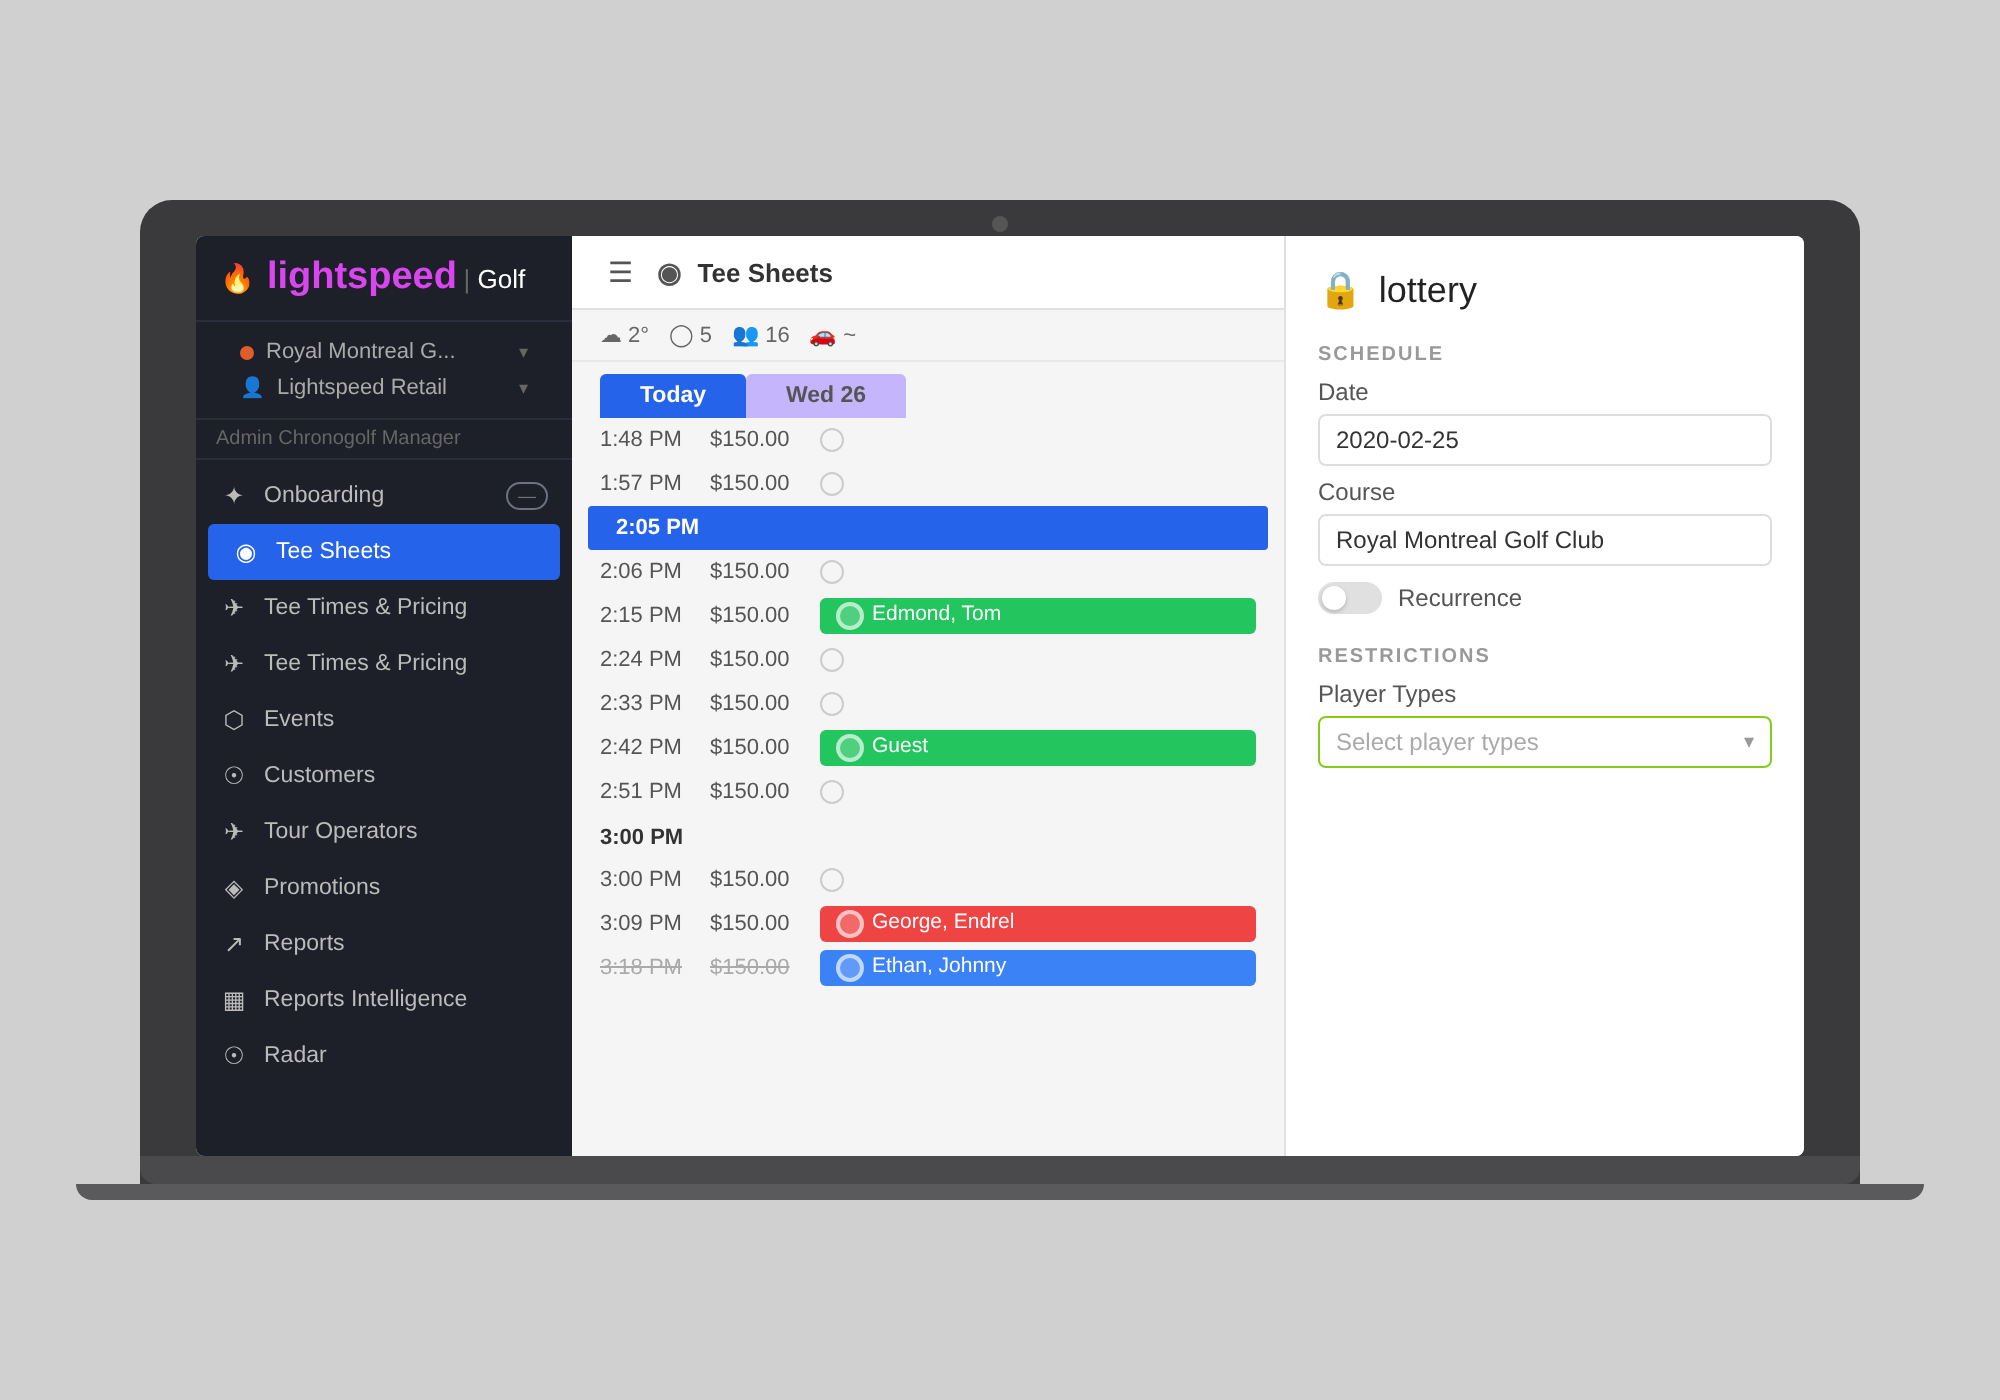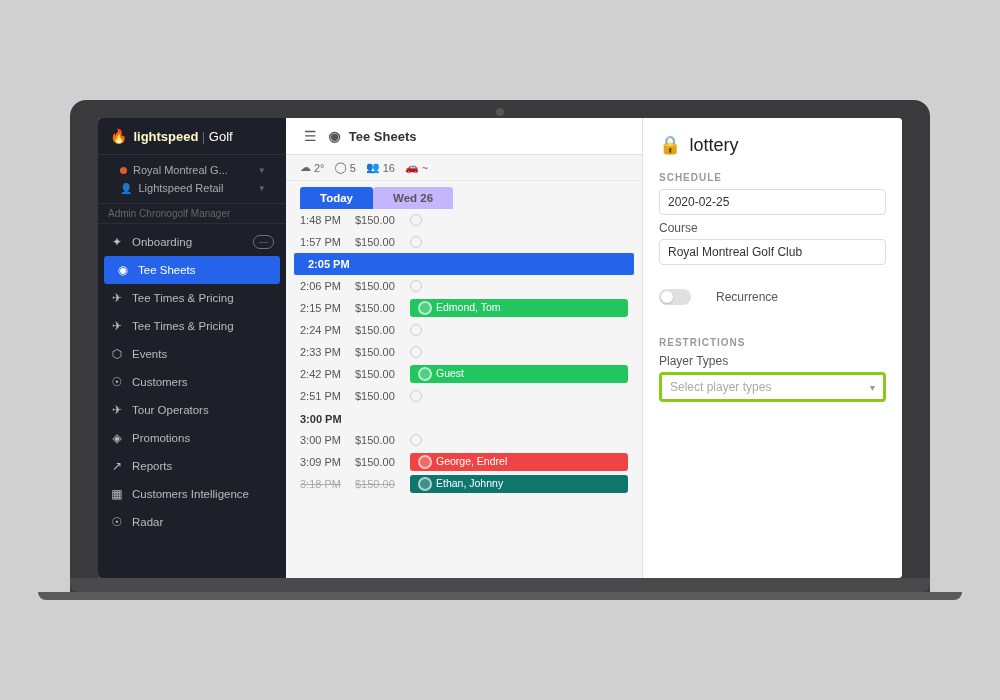--- a/index.html
+++ b/index.html
@@ -53,22 +53,22 @@
       display: flex;
       align-items: center;
       gap: 6px;
       border-bottom: 1px solid #2a2d3a;
     }
     .logo-flame {
       color: #e05c2a;
       font-size: 14px;
     }
     .logo-text {
-      color: #fef9c3;
-      font-size: 13px;
+      color: #d946ef;
+      font-size: 19px;
       font-weight: 600;
     }
     .logo-divider {
       color: #666;
       font-size: 13px;
     }
     .logo-golf {
       color: #fff;
       font-size: 13px;
       font-weight: 400;
@@ -251,21 +251,21 @@
       padding: 2px 8px;
       border-radius: 3px;
       font-size: 10.5px;
       color: #fff;
       display: flex;
       gap: 4px;
       width: 100%;
     }
     .booking-pill.green { background: #22c55e; }
     .booking-pill.red { background: #ef4444; }
-    .booking-pill.yellow { background: #0f766e; color: #fff; }
+    .booking-pill.yellow { background: #3b82f6; color: #fff; }
     .booking-circle {
       width: 14px; height: 14px;
       border-radius: 50%;
       border: 2px solid rgba(255,255,255,0.6);
       background: rgba(255,255,255,0.2);
       flex-shrink: 0;
     }
     .empty-circle {
       width: 12px; height: 12px;
       border-radius: 50%;
@@ -341,21 +341,21 @@
       background: #fff;
       border-radius: 50%;
       top: 2px; left: 2px;
       box-shadow: 0 1px 2px rgba(0,0,0,0.2);
     }
     .restrictions-section {
       margin-top: 16px;
     }
     .select-input {
       width: 100%;
-      border: 3px solid #84cc16;
+      border: 1px solid #84cc16;
       border-radius: 4px;
       padding: 5px 8px;
       font-size: 12px;
       color: #aaa;
       background: #fff;
       display: flex;
       align-items: center;
       justify-content: space-between;
       cursor: pointer;
     }
@@ -438,21 +438,21 @@
         <div class="nav-item">
           <span class="nav-icon">◈</span>
           <span>Promotions</span>
         </div>
         <div class="nav-item">
           <span class="nav-icon">↗</span>
           <span>Reports</span>
         </div>
         <div class="nav-item">
           <span class="nav-icon">▦</span>
-          <span>Customers Intelligence</span>
+          <span>Reports Intelligence</span>
         </div>
         <div class="nav-item">
           <span class="nav-icon">☉</span>
           <span>Radar</span>
         </div>
       </div>
     </div>
 
     <div class="main-content">
       <div class="main-header">
@@ -601,28 +601,29 @@
 
     <div class="lottery-panel">
       <div class="lottery-title">
         <span class="lock-icon">🔒</span>
         <h2>lottery</h2>
       </div>
 
       <div>
         <div class="section-label">SCHEDULE</div>
 
+        <div class="field-label">Date</div>
         <input class="field-input" type="text" value="2020-02-25" style="">
 
         <div class="field-label">Course</div>
         <input class="field-input" type="text" value="Royal Montreal Golf Club" style="">
 
         <div class="toggle-row">
           <div class="toggle"></div>
-          <span class="field-label" style="margin:17px;">Recurrence</span>
+          <span class="field-label" style="margin:0;">Recurrence</span>
         </div>
       </div>
 
       <div class="restrictions-section">
         <div class="section-label">RESTRICTIONS</div>
         <div class="field-label">Player Types</div>
         <div class="select-input">
           <span>Select player types</span>
           <span class="select-chevron">▾</span>
         </div>

